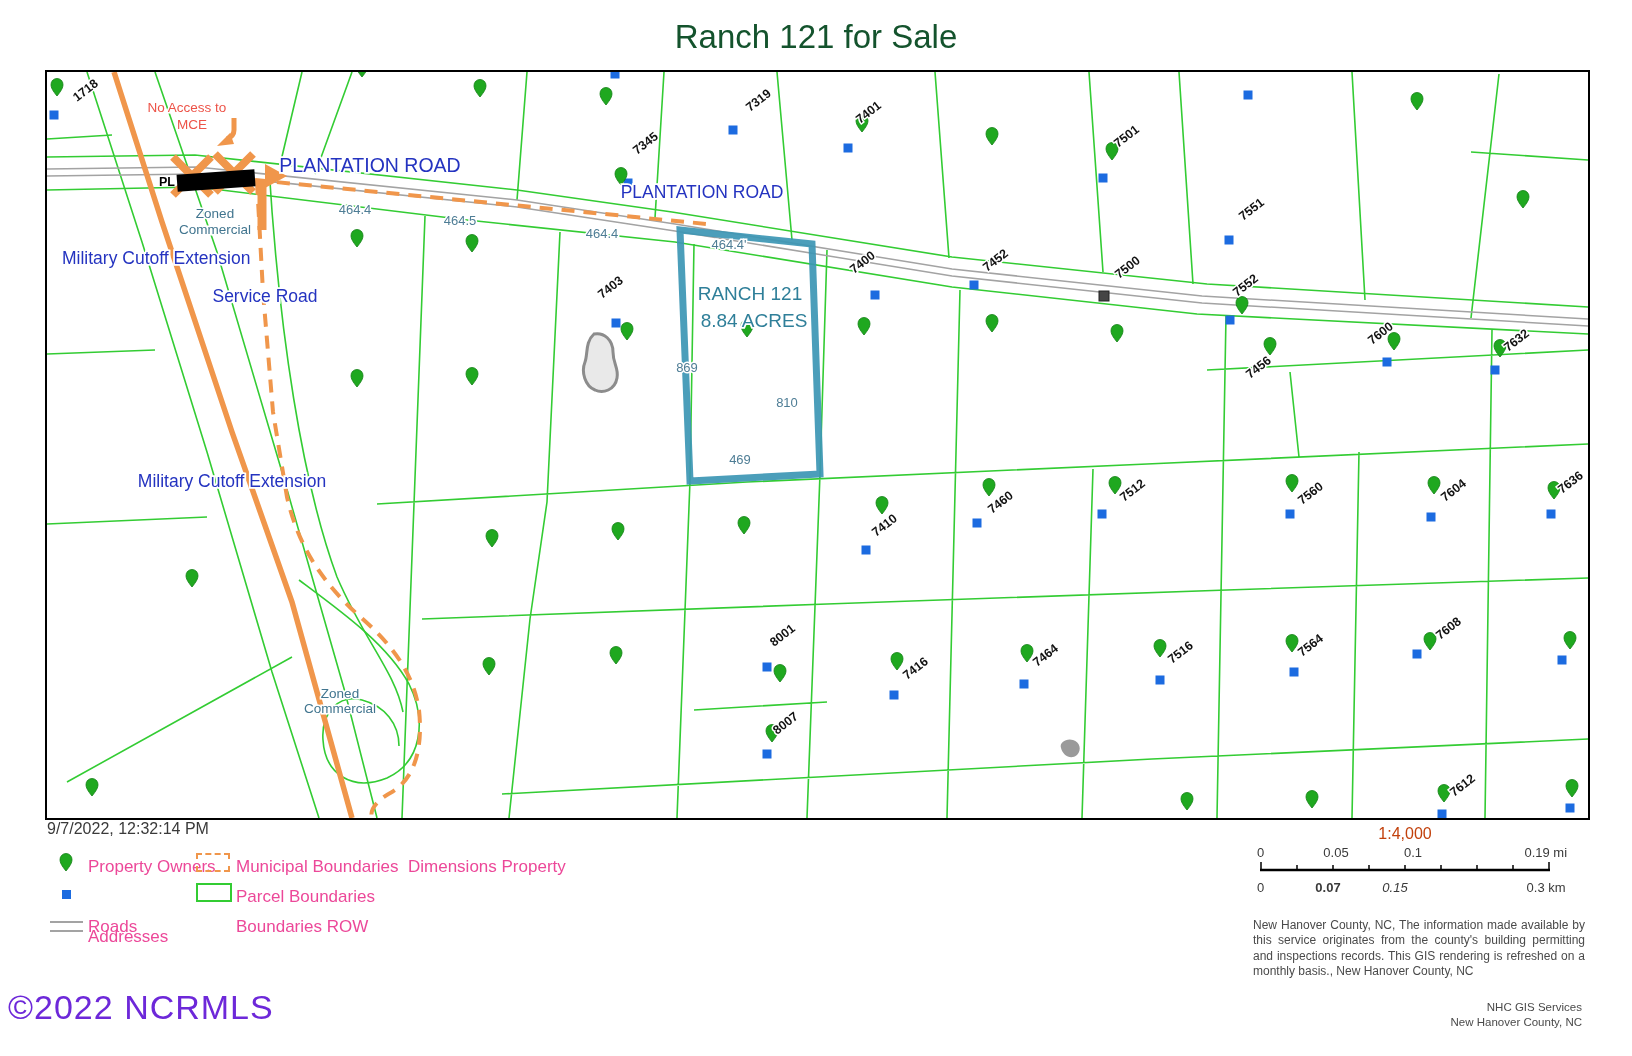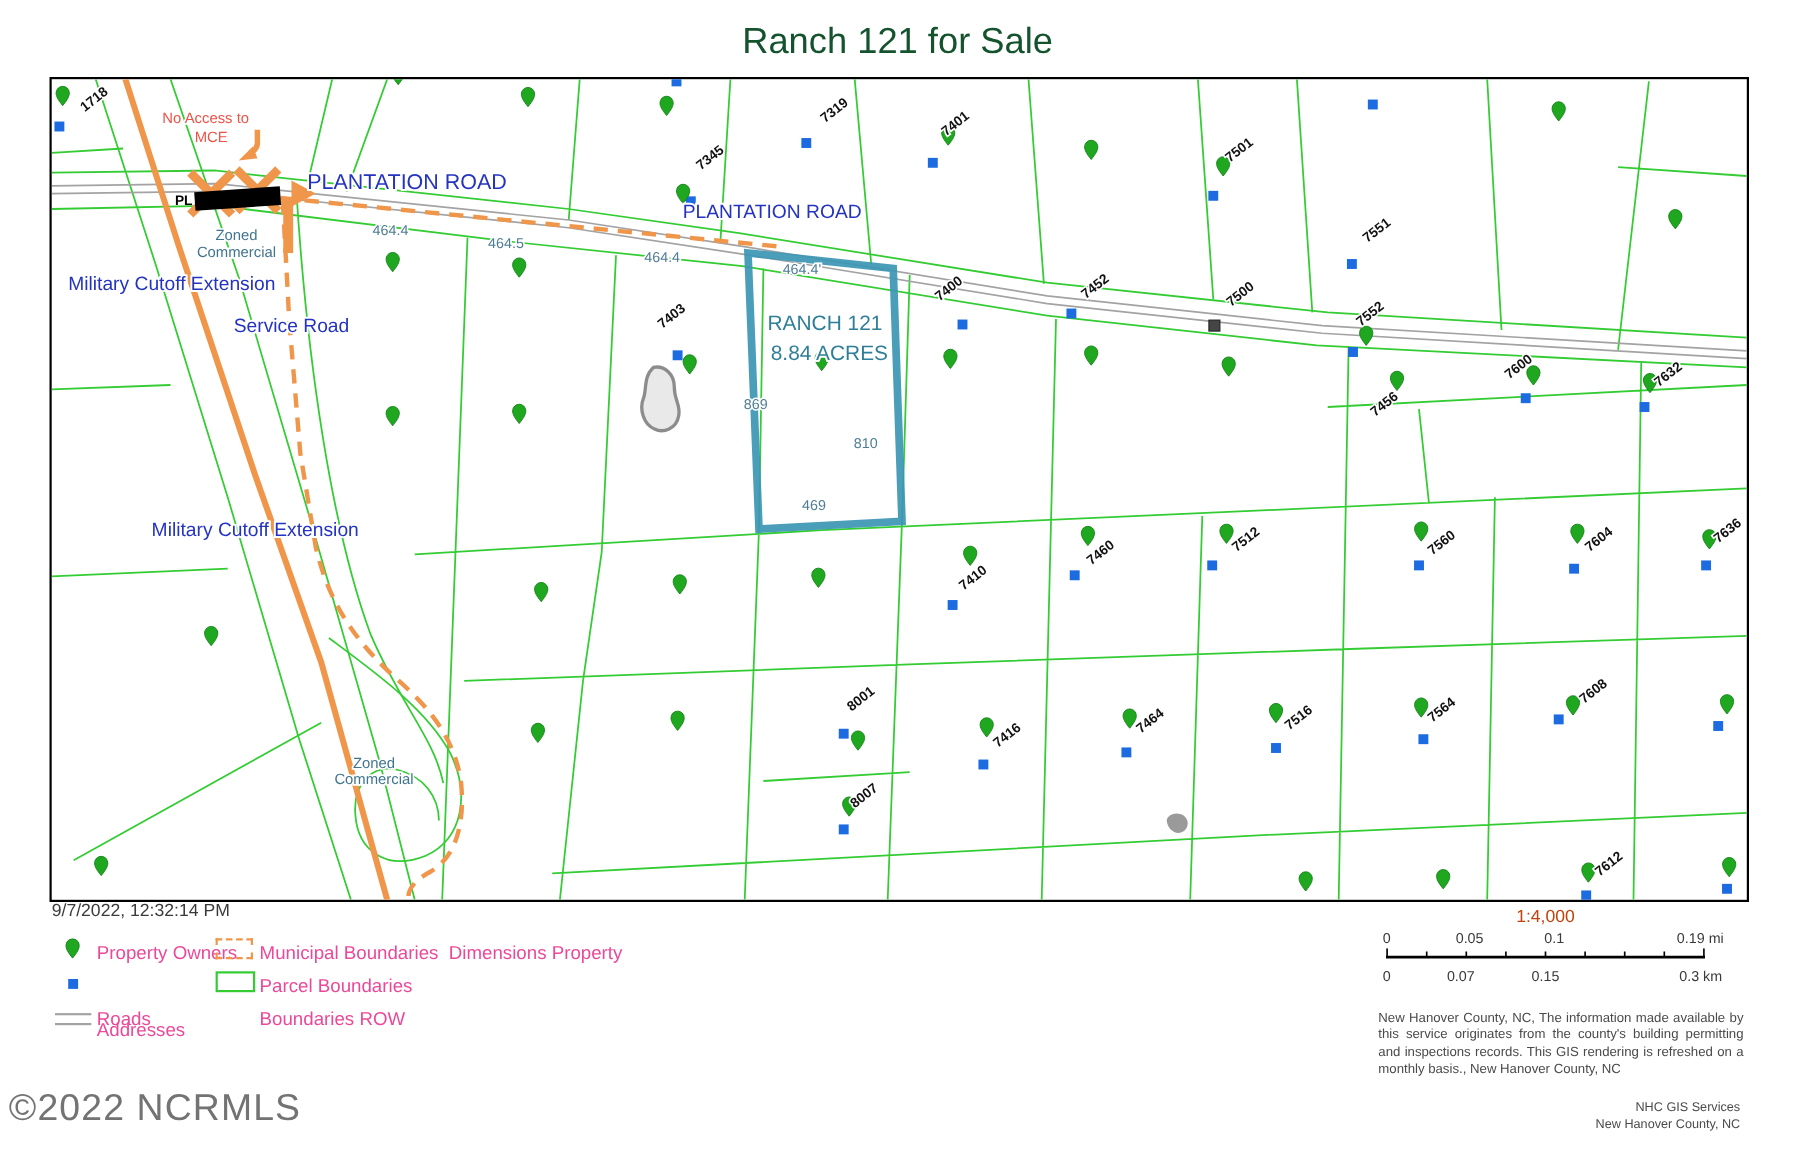--- a/index.html
+++ b/index.html
@@ -22,27 +22,27 @@
   .lg-municipal{width:30px;height:15px;border:2px dashed #F0964B;}
   .lg-parcel{width:32px;height:15px;border:2px solid #33CC33;}
   .lg-sq{width:9px;height:9px;background:#1C6BE0;}
   .lg-roads{width:33px;height:7px;border-top:2px solid #A3A3A3;border-bottom:2px solid #A3A3A3;}
   #scale-ratio{left:1260px;top:825px;width:290px;text-align:center;font-size:16px;color:#c2410c;}
   .scale-row{left:1260px;width:290px;height:14px;font-size:13px;color:#3a3a3a;}
   .scale-row span{position:absolute;white-space:nowrap;}
   .st0{left:0;transform:translateX(-40%);}
   .st1m{left:76px;transform:translateX(-50%);}
   .st2m{left:153px;transform:translateX(-50%);text-align:right;}
-  .st1k{left:68px;transform:translateX(-50%);}
-  .st2k{left:145px;transform:translateX(-50%);}
+  .st1k{left:68px;transform:translateX(-50%);font-weight:bold;}
+  .st2k{left:135px;transform:translateX(-50%);font-style:italic;}
   .st3{left:290px;transform:translateX(-60%);}
   #disclaimer{left:1253px;top:918px;width:332px;font-size:12px;line-height:1.28;
               text-align:justify;color:#4a4a4a;}
   #credit{right:50px;top:1000px;text-align:right;font-size:11.5px;line-height:1.3;color:#4a4a4a;}
-  #copyright{left:8px;top:988px;font-size:34px;color:#737373;letter-spacing:1px;}
+  #copyright{left:8px;top:988px;font-size:34px;color:#6d28d9;letter-spacing:1px;}
 </style>
 </head>
 <body>
 
 <div class="abs" id="page-title">Ranch 121 for Sale</div>
 
 <div class="abs" id="map-frame">
 <svg id="mapsvg" viewBox="0 0 1541 746" width="1541" height="746">
   <defs>
     <g id="pin">

